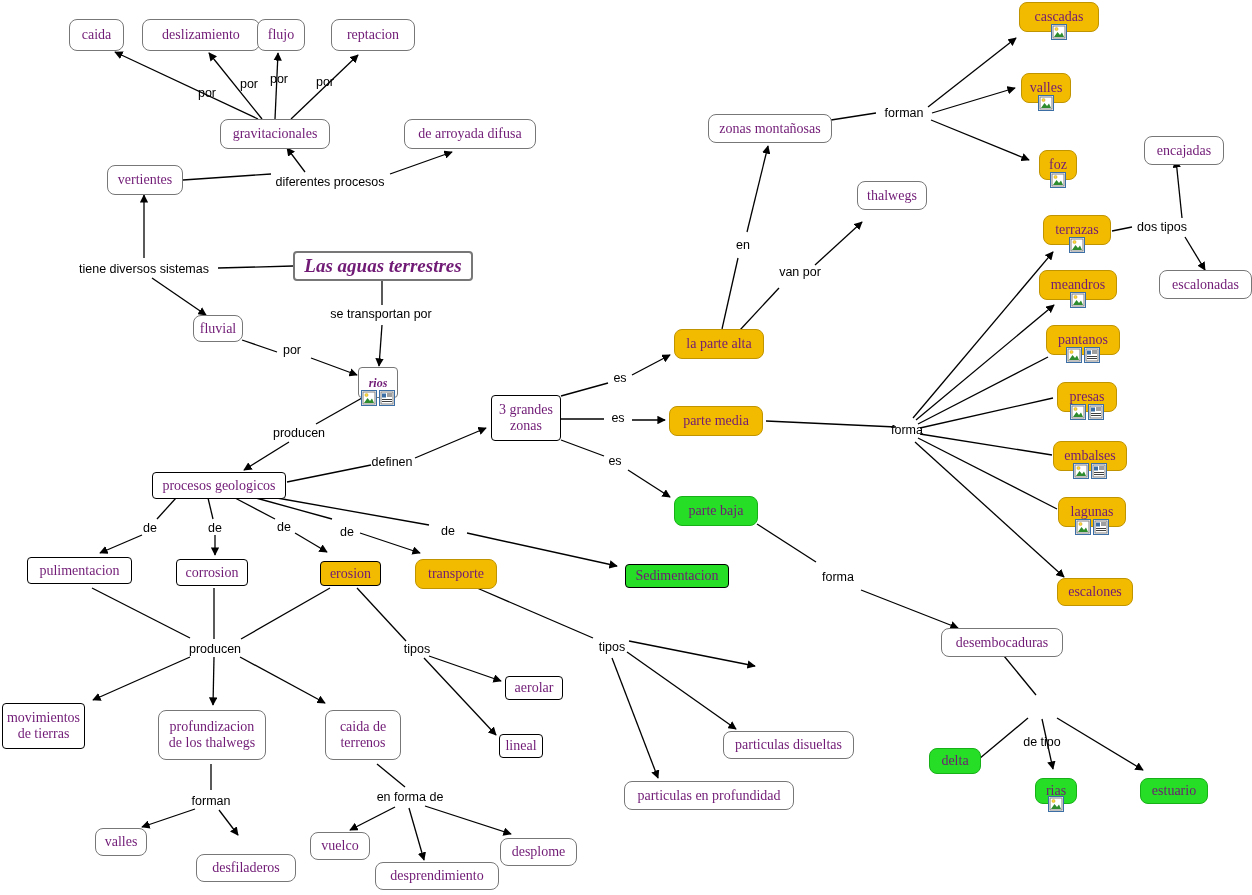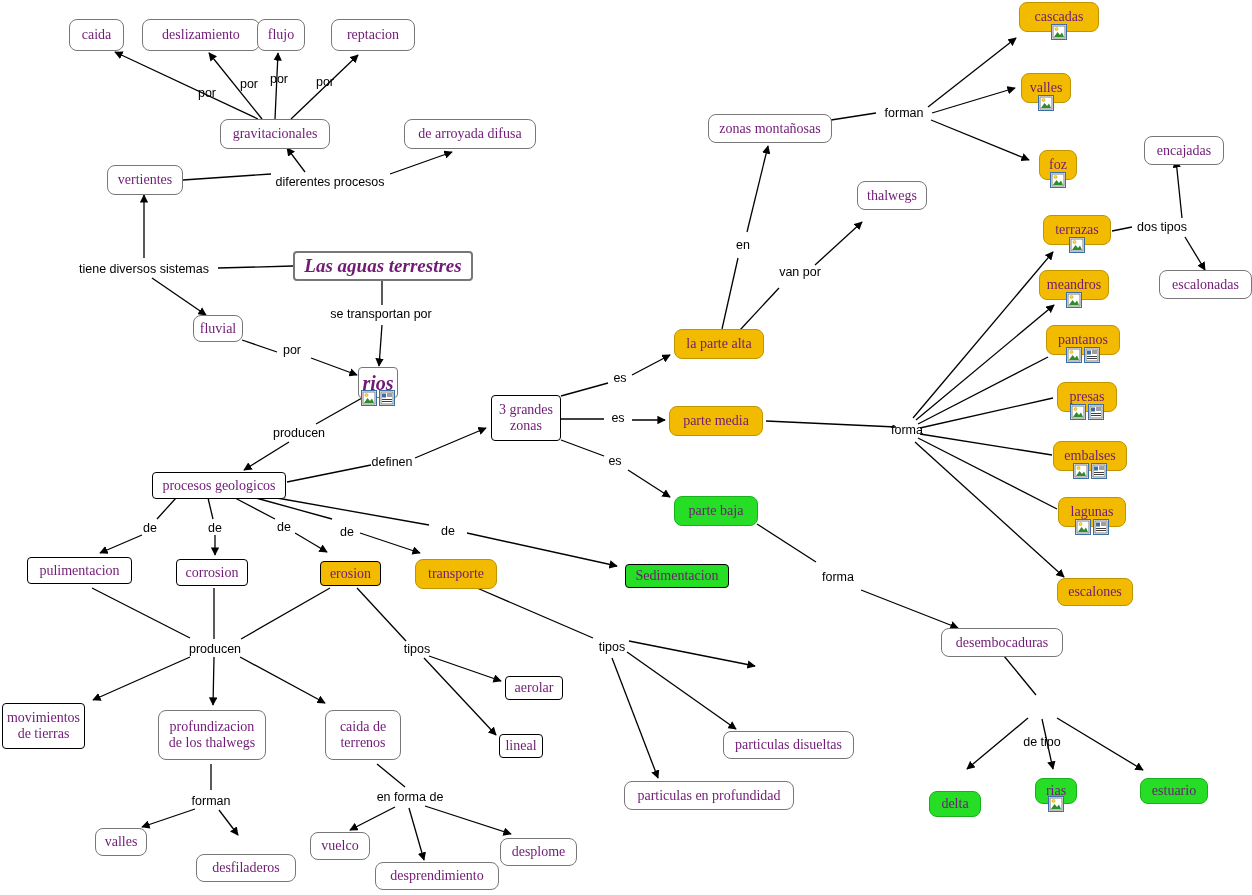--- a/index.html
+++ b/index.html
@@ -236,21 +236,21 @@
   </div>
 
   <div class="node sharp title" style="left:293px; top:251px; width:180px; height:30px;">
     <span class="label">Las aguas terrestres</span>
   </div>
 
   <div class="node rounded" style="left:193px; top:315px; width:50px; height:27px;">
     <span class="label">fluvial</span>
   </div>
 
-  <div class="node sharp title" style="left:358px; top:367px; width:40px; height:31px; border-width:1px; font-size:20px;">
+  <div class="node sharp title" style="left:358px; top:367px; width:40px; height:31px; border-width:1px; font-size:12px;">
     <span class="label">rios</span>
     <span class="icons">
       <svg class="ico" viewBox="0 0 16 16">
         <rect x="0.5" y="0.5" width="15" height="15" fill="#ffffff" stroke="#3A6EA5"></rect>
         <rect x="2" y="2" width="12" height="12" fill="#ffffff" stroke="#808080"></rect>
         <circle cx="5.5" cy="5" r="1.6" fill="#FFD93B" stroke="#B38600" stroke-width="0.4"></circle>
         <path d="M3 13 L6.5 8 L9 11 L11 8.5 L13 13 Z" fill="#2E8B2E"></path>
       </svg>
       <svg class="ico" viewBox="0 0 16 16">
         <rect x="0.5" y="0.5" width="15" height="15" fill="#ffffff" stroke="#3A6EA5"></rect>
@@ -336,21 +336,21 @@
     <span class="icons">
       <svg class="ico" viewBox="0 0 16 16">
         <rect x="0.5" y="0.5" width="15" height="15" fill="#ffffff" stroke="#3A6EA5"></rect>
         <rect x="2" y="2" width="12" height="12" fill="#ffffff" stroke="#808080"></rect>
         <circle cx="5.5" cy="5" r="1.6" fill="#FFD93B" stroke="#B38600" stroke-width="0.4"></circle>
         <path d="M3 13 L6.5 8 L9 11 L11 8.5 L13 13 Z" fill="#2E8B2E"></path>
       </svg>
     </span>
   </div>
 
-  <div class="node rounded orange" style="left:1039px; top:270px; width:70px; height:30px;">
+  <div class="node rounded orange" style="left:1039px; top:270px; width:78px; height:30px;">
     <span class="label">meandros</span>
     <span class="icons">
       <svg class="ico" viewBox="0 0 16 16">
         <rect x="0.5" y="0.5" width="15" height="15" fill="#ffffff" stroke="#3A6EA5"></rect>
         <rect x="2" y="2" width="12" height="12" fill="#ffffff" stroke="#808080"></rect>
         <circle cx="5.5" cy="5" r="1.6" fill="#FFD93B" stroke="#B38600" stroke-width="0.4"></circle>
         <path d="M3 13 L6.5 8 L9 11 L11 8.5 L13 13 Z" fill="#2E8B2E"></path>
       </svg>
     </span>
   </div>
@@ -526,21 +526,21 @@
   </div>
 
   <div class="node rounded" style="left:624px; top:781px; width:170px; height:29px;">
     <span class="label">particulas en profundidad</span>
   </div>
 
   <div class="node rounded" style="left:941px; top:628px; width:122px; height:29px;">
     <span class="label">desembocaduras</span>
   </div>
 
-  <div class="node rounded green" style="left:929px; top:791px; width:52px; height:26px;">
+  <div class="node rounded green" style="left:929px; top:748px; width:52px; height:26px;">
     <span class="label">delta</span>
   </div>
 
   <div class="node rounded green" style="left:1035px; top:778px; width:42px; height:26px;">
     <span class="label">rias</span>
     <span class="icons">
       <svg class="ico" viewBox="0 0 16 16">
         <rect x="0.5" y="0.5" width="15" height="15" fill="#ffffff" stroke="#3A6EA5"></rect>
         <rect x="2" y="2" width="12" height="12" fill="#ffffff" stroke="#808080"></rect>
         <circle cx="5.5" cy="5" r="1.6" fill="#FFD93B" stroke="#B38600" stroke-width="0.4"></circle>

